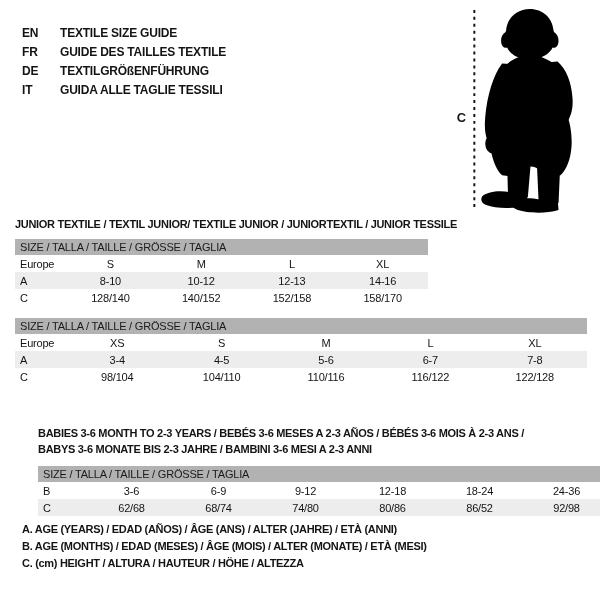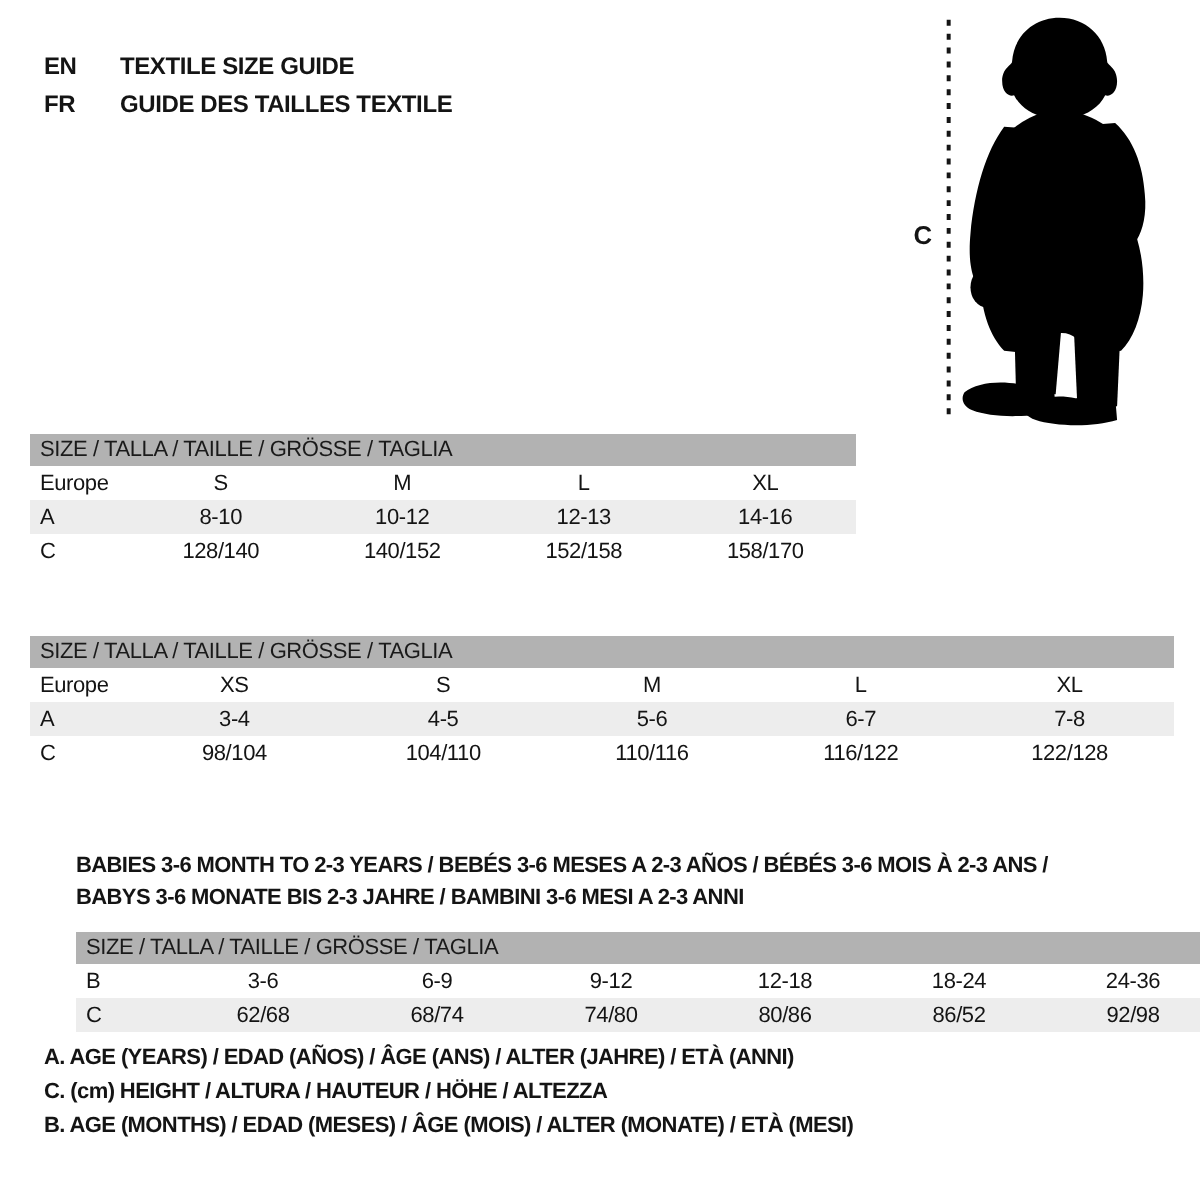--- a/index.html
+++ b/index.html
@@ -41,20 +41,28 @@
 <body>
 
 <div class="lang-header">
   <div class="lang-row">
     <span class="lang-code">EN</span>
     <span class="lang-title">TEXTILE SIZE GUIDE</span>
   </div>
   <div class="lang-row">
     <span class="lang-code">FR</span>
     <span class="lang-title">GUIDE DES TAILLES TEXTILE</span>
+  </div>
+  <div class="lang-row">
+    <span class="lang-code">DE</span>
+    <span class="lang-title">TEXTILGRÖßENFÜHRUNG</span>
+  </div>
+  <div class="lang-row">
+    <span class="lang-code">IT</span>
+    <span class="lang-title">GUIDA ALLE TAGLIE TESSILI</span>
   </div>
 </div>
 
 <svg class="figure-svg" viewBox="0 0 160 215" xmlns="http://www.w3.org/2000/svg">
   <line x1="44" y1="8" x2="44" y2="210" stroke="#141414" stroke-width="2" stroke-dasharray="3 4"></line>
   <text x="31" y="121" text-anchor="middle" font-size="13" font-weight="bold" fill="#141414">C</text>
   <g fill="#000000">
     <path d="M100 7 C113 7 123 16 124 29 C124 31 129 32 129 39 C129 45 125 47 123 46 C120 52 114 56 107 57 L93 57 C86 56 80 52 77 46 C75 47 71 45 71 39 C71 32 76 31 76 29 C77 16 87 7 100 7 Z"></path>
     <path d="M93 54 L107 54 C120 58 130 64 134 75 C138 87 139 103 137 116 L65 116 C63 101 65 86 69 74 C73 63 82 58 93 54 Z"></path>
     <path d="M72 62 C63 74 57 94 55 116 C54 127 55 134 57 139 L71 141 C69 130 71 108 77 89 C80 78 83 69 88 63 Z"></path>
@@ -63,20 +71,21 @@
     <ellipse cx="131" cy="125" rx="7" ry="9"></ellipse>
     <path d="M66 110 L136 110 C141 121 143 135 142 147 C141 159 137 169 131 175 L113 177 C111 170 107 166 101 166 C95 166 91 170 89 177 L72 175 C65 168 61 156 60 143 C59 131 62 119 66 110 Z"></path>
     <path d="M77 158 L101 162 L98 197 L78 196 Z"></path>
     <path d="M52 196 C58 191 70 190 80 192 L97 192 L98 205 C86 209 66 209 56 205 C51 203 50 199 52 196 Z"></path>
     <path d="M107 160 L131 158 L129 203 L109 204 Z"></path>
     <path d="M83 203 C89 198 100 197 108 199 L128 198 L129 210 C116 214 97 213 88 210 C83 208 81 206 83 203 Z"></path>
   </g>
 </svg>
 
 <section class="tbl-section s1">
+  <h3 class="tbl-title">JUNIOR TEXTILE / TEXTIL JUNIOR/ TEXTILE JUNIOR / JUNIORTEXTIL / JUNIOR TESSILE</h3>
   <table>
     <colgroup>
         <col style="width:50px">
         <col>
         <col>
         <col>
         <col>
       </colgroup>
     <tbody>
         <tr class="size-bar">
@@ -185,15 +194,15 @@
       <td>80/86</td>
       <td>86/52</td>
       <td>92/98</td>
     </tr>
   </tbody>
     </table>
 </section>
 
 <div class="footnotes">
   <div>A. AGE (YEARS) / EDAD (AÑOS) / ÂGE (ANS) / ALTER (JAHRE) / ETÀ (ANNI)</div>
+  <div>B. AGE (MONTHS) / EDAD (MESES) / ÂGE (MOIS) / ALTER (MONATE) / ETÀ (MESI)</div>
   <div>C. (cm) HEIGHT / ALTURA / HAUTEUR / HÖHE / ALTEZZA</div>
-  <div>B. AGE (MONTHS) / EDAD (MESES) / ÂGE (MOIS) / ALTER (MONATE) / ETÀ (MESI)</div>
 </div>
 
 </body></html>

